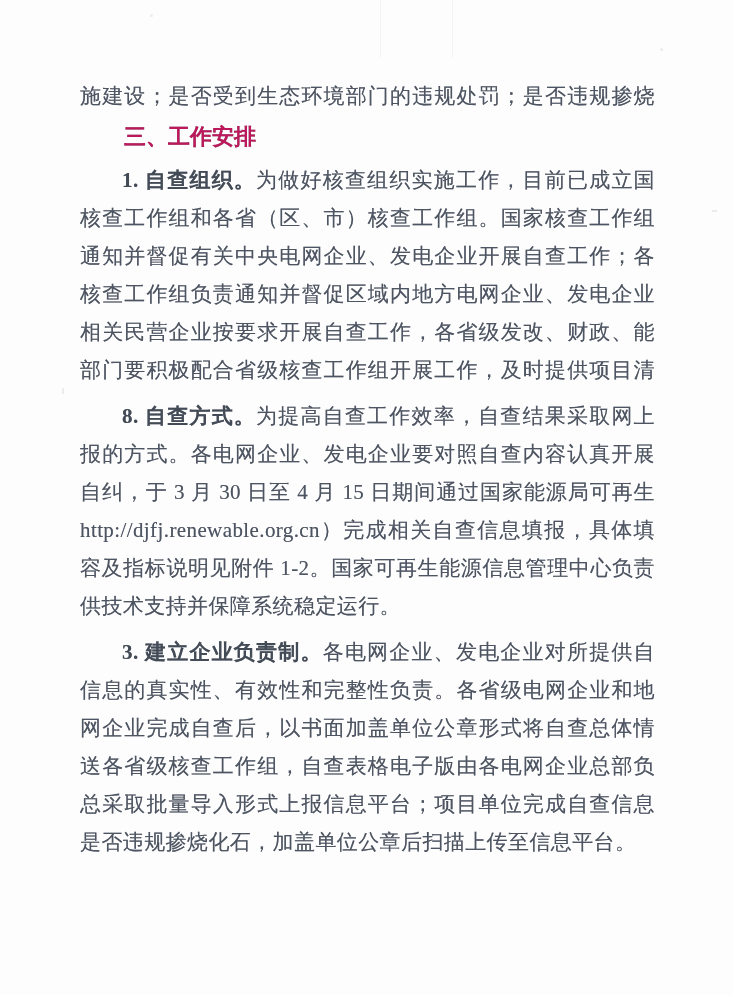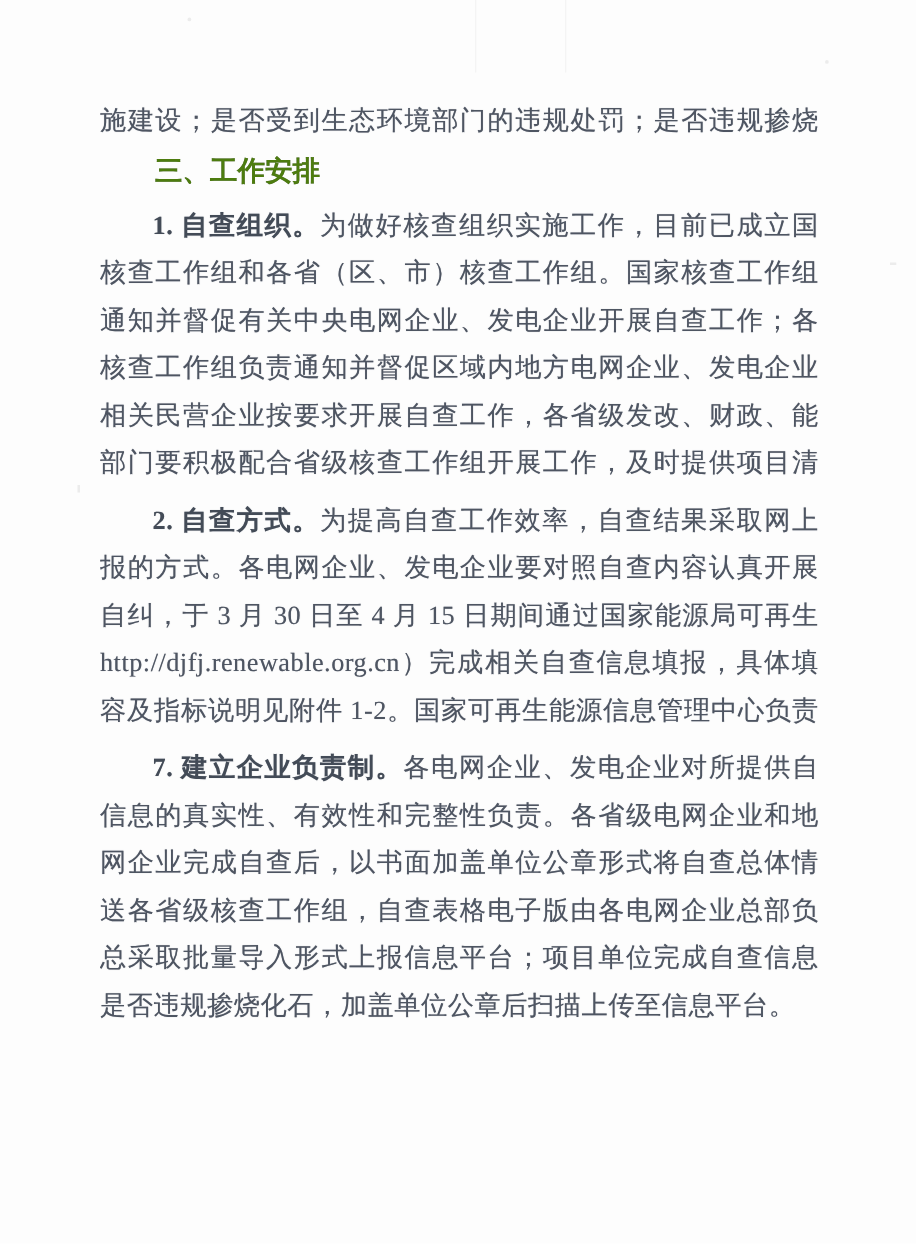--- a/index.html
+++ b/index.html
@@ -42,21 +42,21 @@
   .lead {
     font-weight: bold;
     color: #434b57;
   }
   .heading {
     margin: 3px 0 5px 0;
     height: 38px;
     line-height: 38px;
     font-size: 22px;
     font-weight: bold;
-    color: #4d7c0f;
+    color: #be185d;
     text-indent: 2em;
     font-family: "Liberation Sans", "DejaVu Sans", sans-serif;
     text-shadow: 0 0 0.5px rgba(45,51,59,0.6);
   }
   .para { margin: 0; }
   .para.gap { margin-top: 8px; }
   .para.gap-sm { margin-top: 5px; }
   .artifact {
     position: absolute;
     background: #ececec;
@@ -94,29 +94,30 @@
     <div class="para gap-sm">
       <div class="line j indent"><span class="lead">1. 自查组织。</span><span>为做好核查组织实施工作，目前已成立国家</span></div>
       <div class="line j">核查工作组和各省（区、市）核查工作组。国家核查工作组负责</div>
       <div class="line j">通知并督促有关中央电网企业、发电企业开展自查工作；各省级</div>
       <div class="line j">核查工作组负责通知并督促区域内地方电网企业、发电企业以及</div>
       <div class="line j">相关民营企业按要求开展自查工作，各省级发改、财政、能源等</div>
       <div class="line j">部门要积极配合省级核查工作组开展工作，及时提供项目清单等</div>
     </div>
 
     <div class="para gap">
-      <div class="line j indent"><span class="lead">2. 自查方式。</span><span>为提高自查工作效率，自查结果采取网上填</span></div>
+      <div class="line j indent"><span class="lead">8. 自查方式。</span><span>为提高自查工作效率，自查结果采取网上填</span></div>
       <div class="line j">报的方式。各电网企业、发电企业要对照自查内容认真开展自查</div>
       <div class="line j">自纠，于 3 月 30 日至 4 月 15 日期间通过国家能源局可再生能源</div>
       <div class="line j">http://djfj.renewable.org.cn）完成相关自查信息填报，具体填报内</div>
       <div class="line j">容及指标说明见附件 1-2。国家可再生能源信息管理中心负责提</div>
+      <div class="line">供技术支持并保障系统稳定运行。</div>
     </div>
 
     <div class="para gap">
-      <div class="line j indent"><span class="lead">7. 建立企业负责制。</span><span>各电网企业、发电企业对所提供自查</span></div>
+      <div class="line j indent"><span class="lead">3. 建立企业负责制。</span><span>各电网企业、发电企业对所提供自查</span></div>
       <div class="line j">信息的真实性、有效性和完整性负责。各省级电网企业和地方电</div>
       <div class="line j">网企业完成自查后，以书面加盖单位公章形式将自查总体情况报</div>
       <div class="line j">送各省级核查工作组，自查表格电子版由各电网企业总部负责汇</div>
       <div class="line j">总采取批量导入形式上报信息平台；项目单位完成自查信息网上</div>
       <div class="line">是否违规掺烧化石，加盖单位公章后扫描上传至信息平台。</div>
     </div>
 
   </div>
 </div>
 

